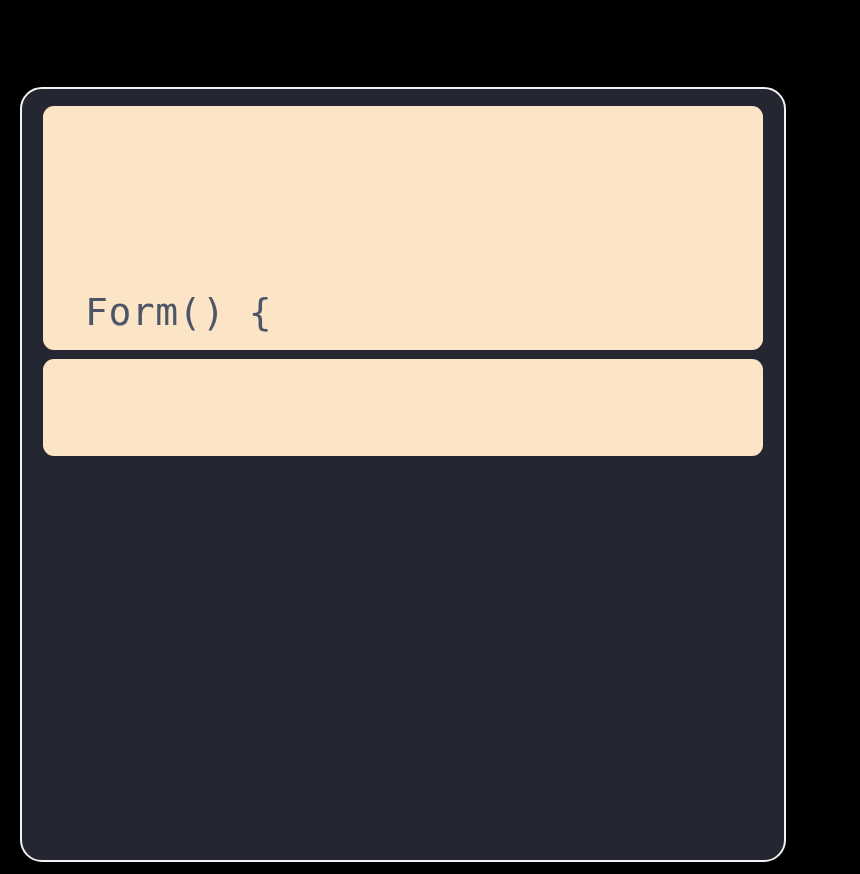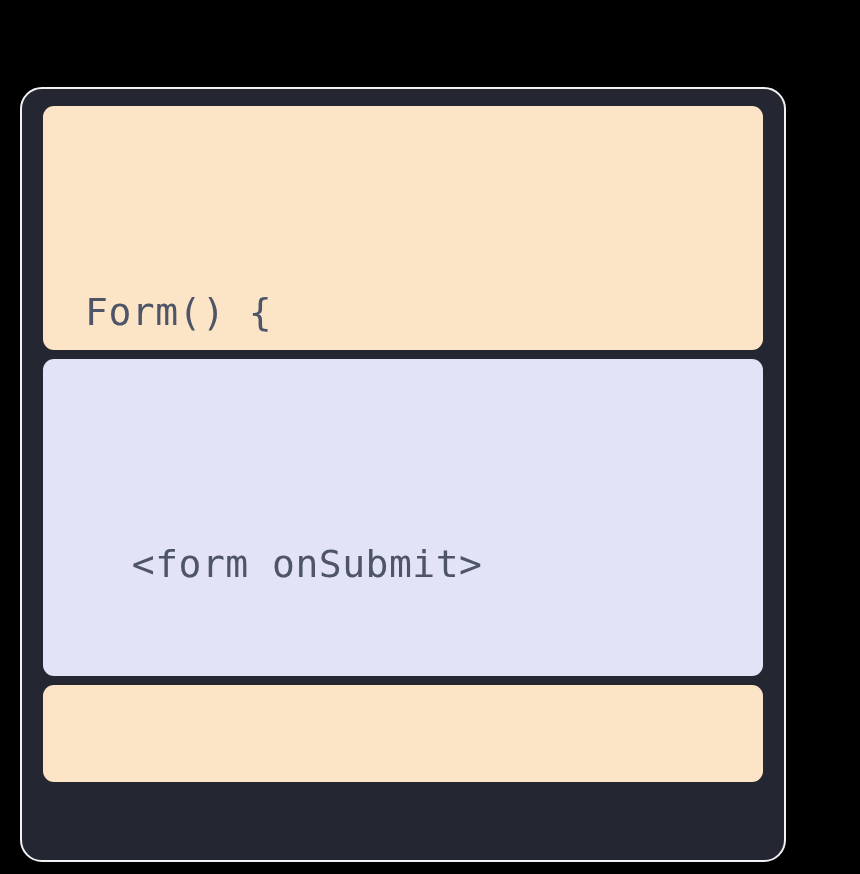--- a/index.html
+++ b/index.html
@@ -85,26 +85,20 @@
 <div id="stage">
 
   <div class="code-card">
 
     <div class="panel panel-peach panel-top">
       <span class="code-line">Form() {</span>
       
       
     </div>
 
-    <div class="panel panel-lavender panel-middle">
-      <span class="code-line">  &lt;form onSubmit&gt;</span>
-      
-      
-      
-    </div>
 
     <div class="panel panel-peach panel-bottom">
       
     </div>
 
   </div>
 
 </div>
 
 </body></html>

